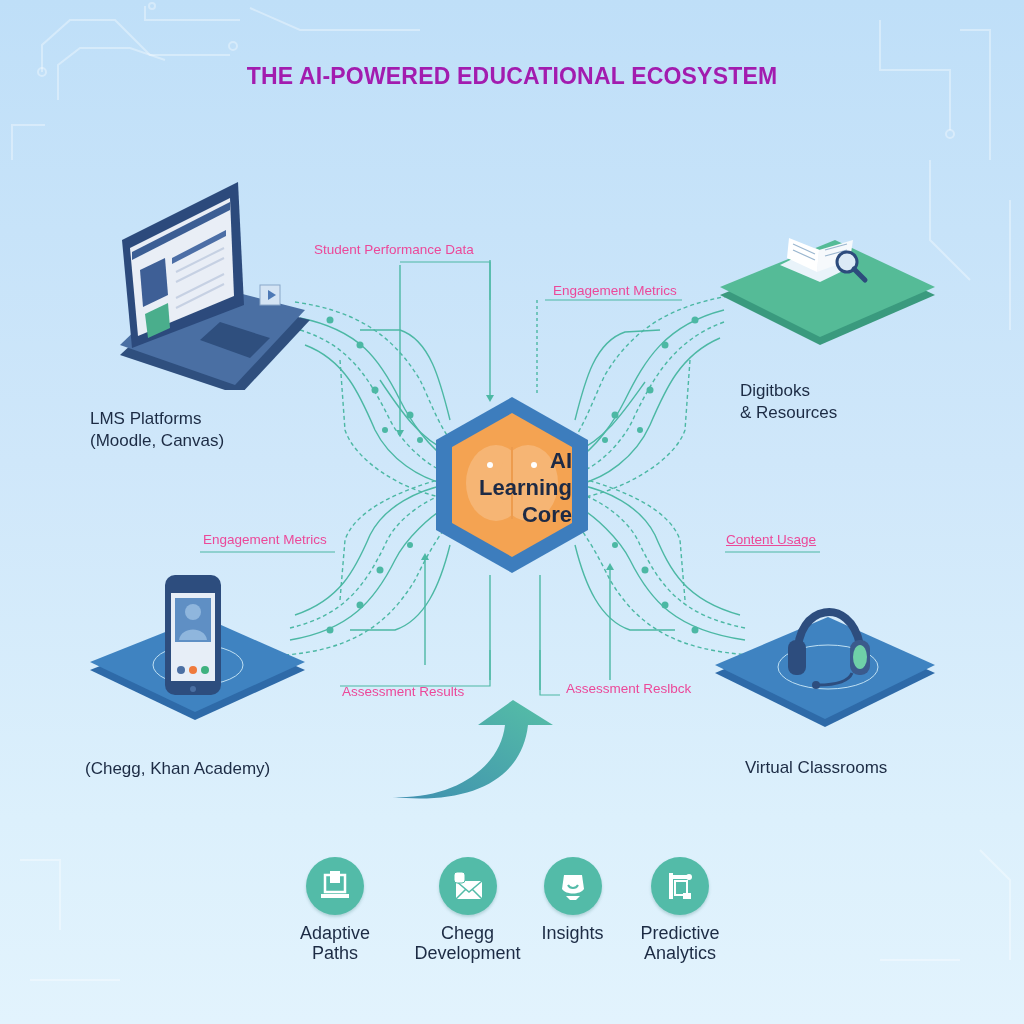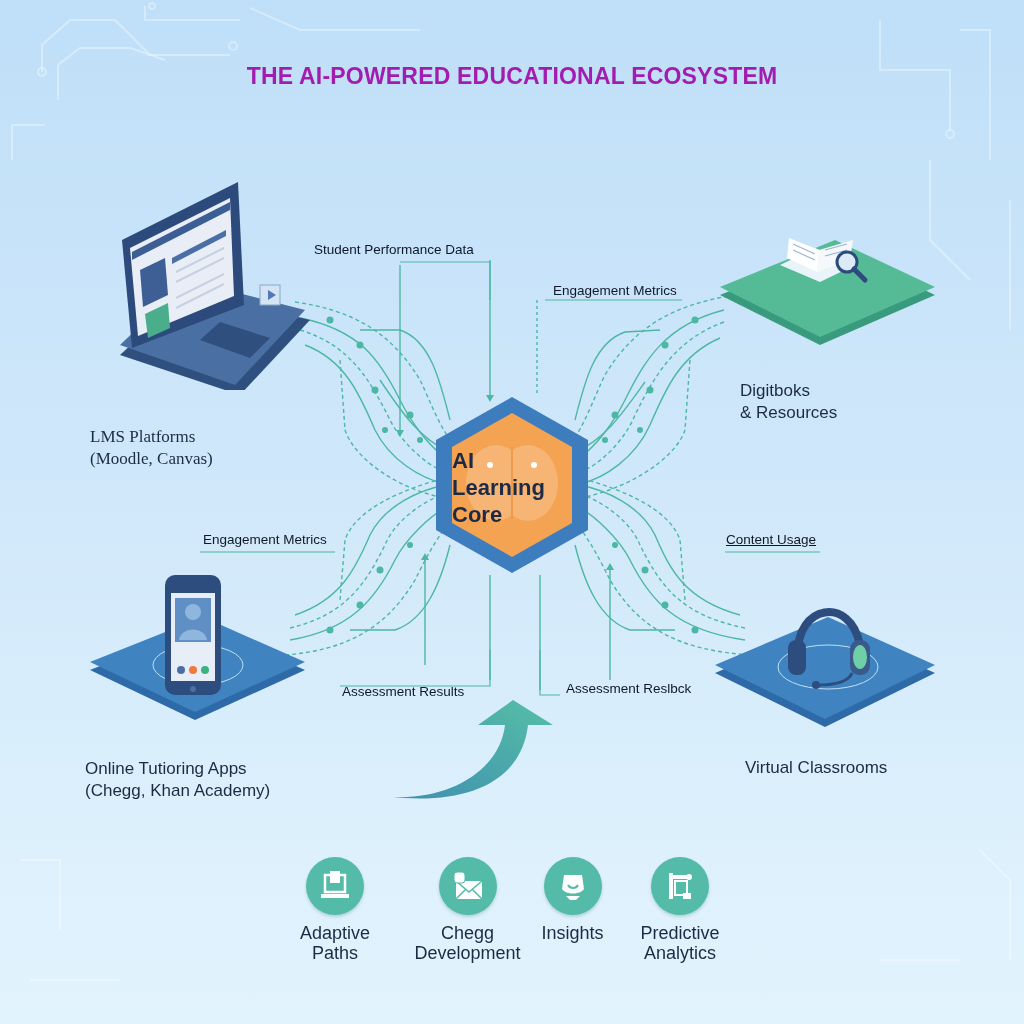--- a/index.html
+++ b/index.html
@@ -4,22 +4,22 @@
 <style>
   html,body{margin:0;padding:0;}
   body{width:1024px;height:1024px;overflow:hidden;position:relative;
     background:linear-gradient(180deg,#bfdff8 0%,#cfe7fa 45%,#dcf0fc 80%,#e2f3fd 100%);
     font-family:"Liberation Sans",sans-serif;color:#1c2b44;}
   .abs{position:absolute;}
   #bg-svg,#wires-svg{position:absolute;left:0;top:0;width:1024px;height:1024px;}
   .title{left:0;width:1024px;top:63px;text-align:center;font-size:23px;font-weight:bold;
     letter-spacing:0.2px;color:#a21caf;}
   .node-label{text-align:left;font-size:17px;line-height:22px;color:#1c2b44;}
-  .flow-label{font-size:13.5px;color:#0f172a;white-space:nowrap;}
-  .core-text{left:452px;top:447px;width:120px;text-align:left;font-size:22px;line-height:27px;
+  .flow-label{font-size:13.5px;color:#ec4899;white-space:nowrap;}
+  .core-text{left:452px;top:447px;width:120px;text-align:right;font-size:22px;line-height:27px;
     font-weight:bold;color:#1d2a45;}
   .benefit{text-align:center;}
   .benefit .circ{width:58px;height:58px;border-radius:50%;background:#53bba8;margin:0 auto;
     display:flex;align-items:center;justify-content:center;box-shadow:0 2px 3px rgba(40,120,110,0.25);}
   .benefit .lbl{font-size:18px;line-height:20px;color:#1c2b44;margin-top:8px;}
 </style>
 </head>
 <body>
 
 <svg id="bg-svg" viewBox="0 0 1024 1024">
@@ -144,21 +144,21 @@
   <polygon points="62,78 116,50 116,56 62,84" fill="#4c6ea6"></polygon>
   <g stroke="#c6d1e3" stroke-width="2">
       <line x1="66" y1="92" x2="114" y2="68"></line>
       <line x1="66" y1="102" x2="114" y2="78"></line>
       <line x1="66" y1="118" x2="114" y2="94"></line>
       <line x1="66" y1="128" x2="114" y2="104"></line>
     </g>
   <rect x="150" y="105" width="20" height="20" fill="#d4e4f4" stroke="#8aa7c9"></rect>
   <polygon points="158,110 166,115 158,120" fill="#4e79b5"></polygon>
 </svg>
-<div class="abs node-label" style="left:90px;top:426px;width:190px;font-family:Liberation Serif, serif;">
+<div class="abs node-label" style="left:90px;top:408px;width:190px;">
   <div>LMS Platforms</div>
   <div>(Moodle, Canvas)</div>
 </div>
 
 <svg class="abs" style="left:715px;top:210px;" width="225" height="140" viewBox="0 0 225 140">
   <polygon points="5,85 105,135 220,85 120,38" fill="#3a9a7e"></polygon>
   <polygon points="5,77 105,127 220,77 120,30" fill="#55bb97"></polygon>
   <polygon points="65,55 105,72 140,55 100,38" fill="#e9f3fa"></polygon>
   <polygon points="72,48 102,62 104,40 74,28" fill="#ffffff"></polygon>
   <polygon points="104,40 102,62 135,50 138,30" fill="#f6f9fc"></polygon>
@@ -184,21 +184,20 @@
   <rect x="86" y="23" width="44" height="88" fill="#e7eef7"></rect>
   <rect x="90" y="28" width="36" height="44" fill="#5f8fc4"></rect>
   <circle cx="108" cy="42" r="8" fill="#8fb6dd"></circle>
   <path d="M94 70 C96 56 120 56 122 70 Z" fill="#8fb6dd"></path>
   <circle cx="96" cy="100" r="4" fill="#4b6fa3"></circle>
     <circle cx="108" cy="100" r="4" fill="#ef7a3c"></circle>
     <circle cx="120" cy="100" r="4" fill="#3fb27f"></circle>
   <circle cx="108" cy="119" r="3" fill="#4a6fa3"></circle>
 </svg>
 <div class="abs node-label" style="left:85px;top:758px;width:220px;">
-  <div>Online Tutioring Apps</div>
   <div>(Chegg, Khan Academy)</div>
 </div>
 
 <svg class="abs" style="left:710px;top:595px;" width="230" height="150" viewBox="0 0 230 150">
   <polygon points="5,78 115,132 225,78 118,30" fill="#2e6aa8"></polygon>
   <polygon points="5,70 115,124 225,70 118,22" fill="#3f83c1"></polygon>
   <ellipse cx="118" cy="72" rx="50" ry="22" fill="none" stroke="#bfe0f3" stroke-width="1"></ellipse>
   <path d="M88 60 C86 10 140 0 150 50" fill="none" stroke="#2d4d7e" stroke-width="8"></path>
   <rect x="78" y="45" width="18" height="35" rx="8" fill="#2d4d7e"></rect>
   <rect x="140" y="45" width="20" height="35" rx="9" fill="#3b5a8c"></rect>

